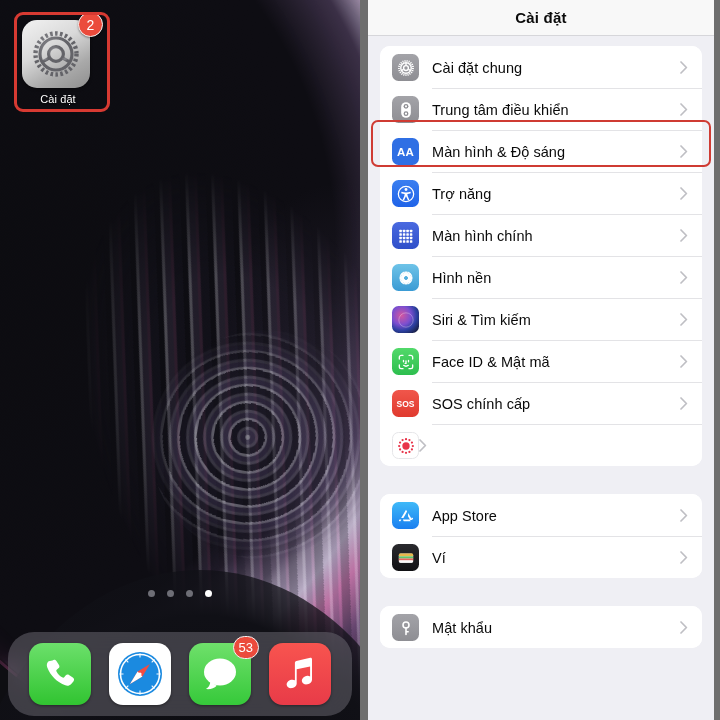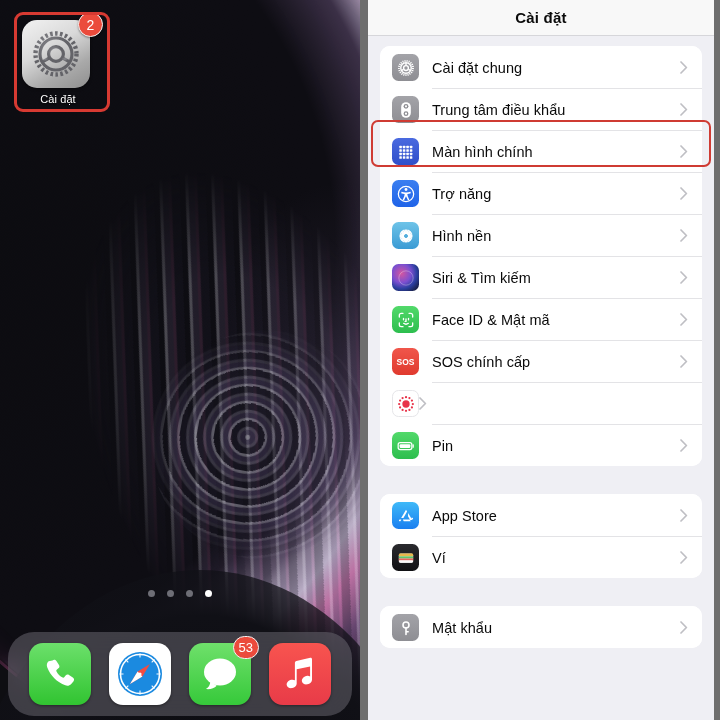--- a/index.html
+++ b/index.html
@@ -302,21 +302,47 @@
               <div class="row">
                 <span class="ricon i-cc">
                   <svg width="20" height="20" viewBox="0 0 24 24">
                     <rect x="6.2" y="2.6" width="11.6" height="18.8" rx="5.8" fill="#fff"></rect>
                     <circle cx="12" cy="7.6" r="2.9" fill="#8e8e93"></circle>
                     <circle cx="12" cy="16.4" r="2.9" fill="#8e8e93"></circle>
                     <circle cx="12" cy="7.6" r="1.3" fill="#fff"></circle>
                     <circle cx="12" cy="16.4" r="1.3" fill="#fff"></circle>
                   </svg>
                 </span>
-                <span class="rlabel">Trung tâm điều khẩu</span>
+                <span class="rlabel">Trung tâm điều khiển</span>
+                <span class="chev">
+                  <svg width="8" height="13" viewBox="0 0 8 13">
+                    <path d="M1 1l5.4 5.5L1 12" fill="none" stroke="#bfbfc4" stroke-width="1.7" stroke-linecap="round" stroke-linejoin="round"></path>
+                  </svg>
+                </span>
+              </div>
+              <div class="row">
+                <span class="ricon i-aa">
+                  <span>AA</span>
+                </span>
+                <span class="rlabel">Màn hình &amp; Độ sáng</span>
+                <span class="chev">
+                  <svg width="8" height="13" viewBox="0 0 8 13">
+                    <path d="M1 1l5.4 5.5L1 12" fill="none" stroke="#bfbfc4" stroke-width="1.7" stroke-linecap="round" stroke-linejoin="round"></path>
+                  </svg>
+                </span>
+              </div>
+              <div class="row">
+                <span class="ricon i-acc">
+                  <svg width="20" height="20" viewBox="0 0 24 24">
+                    <circle cx="12" cy="12" r="9.2" fill="none" stroke="#fff" stroke-width="1.5"></circle>
+                    <circle cx="12" cy="6.6" r="1.7" fill="#fff"></circle>
+                    <path fill="#fff" d="M6.6 9.3c3.6 1.1 7.2 1.1 10.8 0l.4 1.7c-1.4.5-2.8.8-4.2 1l.5 2.6 2 4.5-1.6.8-2.5-5.1-2.5 5.1-1.6-.8 2-4.5.5-2.6c-1.4-.2-2.8-.5-4.2-1z"></path>
+                  </svg>
+                </span>
+                <span class="rlabel">Trợ năng</span>
                 <span class="chev">
                   <svg width="8" height="13" viewBox="0 0 8 13">
                     <path d="M1 1l5.4 5.5L1 12" fill="none" stroke="#bfbfc4" stroke-width="1.7" stroke-linecap="round" stroke-linejoin="round"></path>
                   </svg>
                 </span>
               </div>
               <div class="row">
                 <span class="ricon i-home">
                   <svg width="20" height="20" viewBox="0 0 24 24">
                     <g fill="#fff">
@@ -340,35 +366,20 @@
                   </svg>
                 </span>
                 <span class="rlabel">Màn hình chính</span>
                 <span class="chev">
                   <svg width="8" height="13" viewBox="0 0 8 13">
                     <path d="M1 1l5.4 5.5L1 12" fill="none" stroke="#bfbfc4" stroke-width="1.7" stroke-linecap="round" stroke-linejoin="round"></path>
                   </svg>
                 </span>
               </div>
               <div class="row">
-                <span class="ricon i-acc">
-                  <svg width="20" height="20" viewBox="0 0 24 24">
-                    <circle cx="12" cy="12" r="9.2" fill="none" stroke="#fff" stroke-width="1.5"></circle>
-                    <circle cx="12" cy="6.6" r="1.7" fill="#fff"></circle>
-                    <path fill="#fff" d="M6.6 9.3c3.6 1.1 7.2 1.1 10.8 0l.4 1.7c-1.4.5-2.8.8-4.2 1l.5 2.6 2 4.5-1.6.8-2.5-5.1-2.5 5.1-1.6-.8 2-4.5.5-2.6c-1.4-.2-2.8-.5-4.2-1z"></path>
-                  </svg>
-                </span>
-                <span class="rlabel">Trợ năng</span>
-                <span class="chev">
-                  <svg width="8" height="13" viewBox="0 0 8 13">
-                    <path d="M1 1l5.4 5.5L1 12" fill="none" stroke="#bfbfc4" stroke-width="1.7" stroke-linecap="round" stroke-linejoin="round"></path>
-                  </svg>
-                </span>
-              </div>
-              <div class="row">
                 <span class="ricon i-wall">
                   <svg width="20" height="20" viewBox="0 0 24 24">
                     <g fill="none" stroke="#fff" stroke-width="1.15">
                       <circle cx="12" cy="12" r="3.1"></circle>
                       <ellipse cx="12" cy="12" rx="3.3" ry="7.4" transform="rotate(0 12 12)"></ellipse>
                       <ellipse cx="12" cy="12" rx="3.3" ry="7.4" transform="rotate(22.5 12 12)"></ellipse>
                       <ellipse cx="12" cy="12" rx="3.3" ry="7.4" transform="rotate(45 12 12)"></ellipse>
                       <ellipse cx="12" cy="12" rx="3.3" ry="7.4" transform="rotate(67.5 12 12)"></ellipse>
                       <ellipse cx="12" cy="12" rx="3.3" ry="7.4" transform="rotate(90 12 12)"></ellipse>
                       <ellipse cx="12" cy="12" rx="3.3" ry="7.4" transform="rotate(112.5 12 12)"></ellipse>
@@ -444,35 +455,20 @@
                       <circle cx="19.10" cy="7.90" r="1.35"></circle>
                     </g>
                   </svg>
                 </span>
                 <span class="chev">
                   <svg width="8" height="13" viewBox="0 0 8 13">
                     <path d="M1 1l5.4 5.5L1 12" fill="none" stroke="#bfbfc4" stroke-width="1.7" stroke-linecap="round" stroke-linejoin="round"></path>
                   </svg>
                 </span>
               </div>
-              <div class="row">
-                <span class="ricon i-bat">
-                  <svg width="20" height="20" viewBox="0 0 24 24">
-                    <rect x="2.6" y="8" width="16.4" height="8.2" rx="2.4" fill="none" stroke="#fff" stroke-width="1.5"></rect>
-                    <rect x="4.4" y="9.8" width="12.8" height="4.6" rx="1.3" fill="#fff"></rect>
-                    <path d="M20.6 10.6v2.8" stroke="#fff" stroke-width="1.6" stroke-linecap="round"></path>
-                  </svg>
-                </span>
-                <span class="rlabel">Pin</span>
-                <span class="chev">
-                  <svg width="8" height="13" viewBox="0 0 8 13">
-                    <path d="M1 1l5.4 5.5L1 12" fill="none" stroke="#bfbfc4" stroke-width="1.7" stroke-linecap="round" stroke-linejoin="round"></path>
-                  </svg>
-                </span>
-              </div>
             </div>
             <div class="gap"></div>
             <div class="card">
               <div class="row">
                 <span class="ricon i-appstore">
                   <svg width="20" height="20" viewBox="0 0 24 24">
                     <path fill="#fff" d="M12 4.4l1.3 2.3-4.4 7.6H6.2zM8.2 16.3h8.3l1.2 2.1h-2.4l-6 .0zM14.6 8.3l4.9 8.5h-2.5l-1.4-2.4-1.2-2.1z"></path>
                     <path fill="#fff" d="M6.5 16.3H4.6c-.6 0-1.1.5-1.1 1.05S4 18.4 4.6 18.4h.7zM18.4 14.2h1c.6 0 1.1.5 1.1 1.05s-.5 1.05-1.1 1.05h-.9z"></path>
                   </svg>
                 </span>

